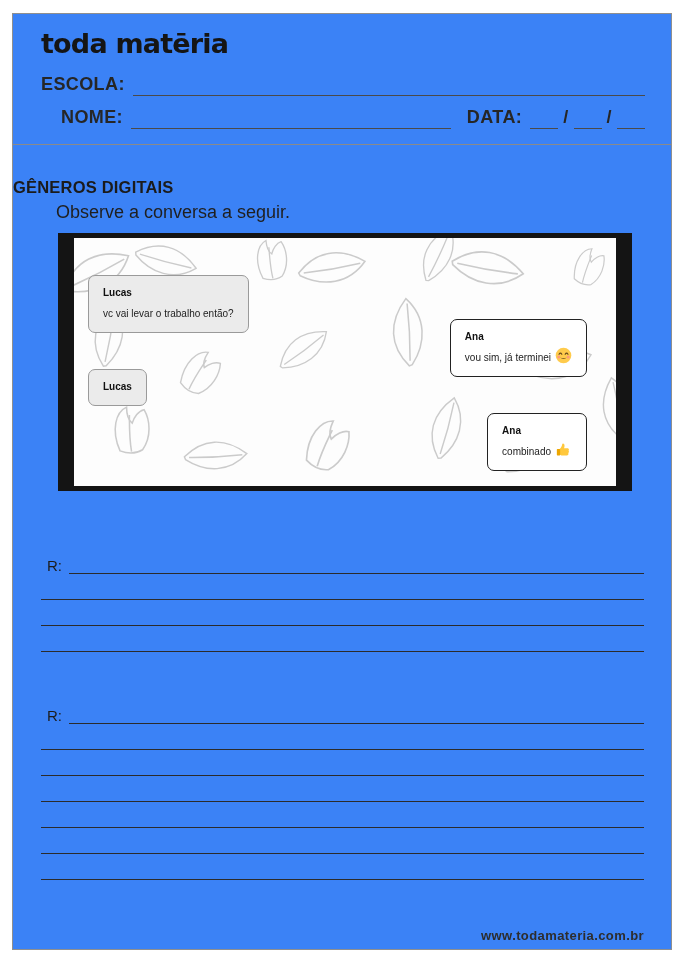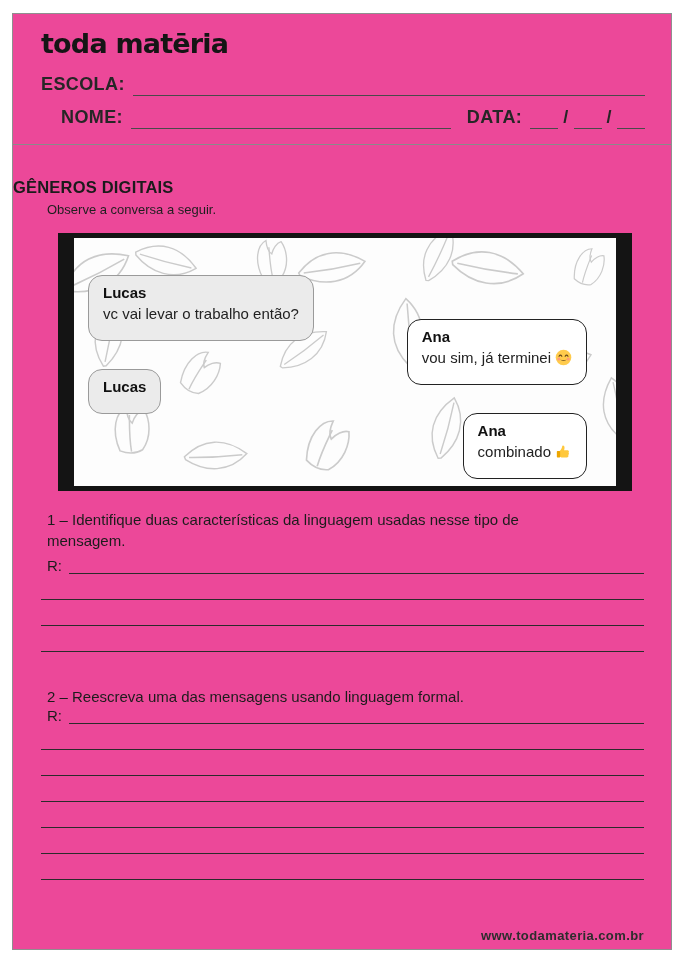--- a/index.html
+++ b/index.html
@@ -1,45 +1,45 @@
 <!DOCTYPE html>
 <html><head>
 <meta charset="utf-8">
 <style>
   * { margin:0; padding:0; box-sizing:border-box; }
   body { background:#ffffff; font-family:"Liberation Sans","DejaVu Sans",sans-serif; color:#1f1f1f; }
   .canvas { position:relative; width:685px; height:967px; background:#ffffff; overflow:hidden; }
   .page { position:absolute; left:12px; top:13px; width:660px; height:937px;
-          border:1px solid #8f8f8f; background:#ec4899; }
+          border:1px solid #8f8f8f; background:#3b82f6; }
   .divider { position:absolute; left:0; right:0; top:130px; border-top:1px solid #8a8a8a; }
 
   
   .logo { position:absolute; left:28px; top:14px; font-size:27px; font-weight:bold;
           letter-spacing:-0.8px; color:#151515; font-family:"DejaVu Sans","Liberation Sans",sans-serif; }
   .hrow { position:absolute; left:28px; right:26px; display:flex; align-items:flex-end;
           font-size:18px; letter-spacing:0.4px; color:#262626;font-weight:bold; }
   .hrow.escola { top:60px; }
   .hrow.nome { top:93px;margin-left:20px; }
   .hlabel { margin-right:8px; padding-bottom:1px; }
   .fill-line { flex:1; border-bottom:1.4px solid #4a4a4a; height:14px; }
   .date-label { margin-left:16px; margin-right:8px; padding-bottom:1px; }
   .date-slot { width:28px; border-bottom:1.4px solid #4a4a4a; height:14px; }
   .date-sep { margin:0 5px; padding-bottom:1px; }
 
   
   .title { position:absolute; left:0; right:0; top:164px; 
            font-size:16.5px; font-weight:bold; letter-spacing:0.2px; color:#1b1b1b; }
-  .intro { position:absolute; left:34px; top:188px; font-size:13px; color:#1f1f1f; }
+  .intro { position:absolute; left:43px; top:188px; font-size:18px; color:#1f1f1f; }
 
   
   .chat-panel { position:absolute; left:45px; top:219px; width:574px; height:258px;
                 background:#141414; padding:5px 16px; }
   .chat-inner { position:relative; width:100%; height:100%; background:#fdfdfd; overflow:hidden; }
   .floral { position:absolute; left:0; top:0; width:100%; height:100%; }
-  .bubble { position:absolute; border-radius:14px; padding:6px 14px 16px; font-size:15px;
+  .bubble { position:absolute; border-radius:7px; padding:6px 14px 8px; font-size:10px;
             line-height:21px; white-space:nowrap; }
   .bubble .sender { font-weight:bold; color:#111; }
   .bubble .msg { color:#222; }
   .bubble.left { background:#ebebeb; border:1.4px solid #9a9a9a; }
   .bubble.right { background:#ffffff; border:1.7px solid #222222;margin-left:21px; }
   .b1 { left:14px; top:37px; }
   .b2 { right:29px; top:81px; }
   .b3 { left:14px; top:131px; }
   .b4 { right:29px; top:175px; }
   .emoji { display:inline-block; width:17px; height:17px; vertical-align:-3px; margin-left:4px; }
@@ -154,32 +154,30 @@
             <span>combinado</span><svg class="emoji" viewBox="0 0 36 36" aria-hidden="true">
               <path fill="#FFC83D" d="M13.5 30.5h11.8c1.8 0 3.2-1.4 3.2-3.1 0-.7-.2-1.3-.6-1.8 1-.5 1.7-1.5 1.7-2.7 0-.9-.4-1.7-1-2.3.6-.6 1-1.4 1-2.3 0-1.8-1.5-3.2-3.3-3.2h-7.1c.6-1.7 1-3.6 1-5.2 0-2.6-1.4-4.4-3.2-4.4-1 0-1.7.7-1.9 1.8-.5 2.5-1.7 6-3.7 8l-1.6 1.7v11.4z"></path>
               <path fill="#EDA600" d="M5.2 16.8h4.4c.7 0 1.3.6 1.3 1.3v11.2c0 .7-.6 1.3-1.3 1.3H5.2c-.7 0-1.3-.6-1.3-1.3V18.1c0-.7.6-1.3 1.3-1.3z"></path>
             </svg>
           </div>
         </div>
 
       </div>
     </div>
 
-    <div class="question q1">1 – Identifique duas características da linguagem usadas nesse tipo de mensagem.</div>
     <div class="answer-block a1">
       <div class="r-row">
         <span class="r-label">R:</span>
         <span class="r-line"></span>
       </div>
       <div class="a-blank"></div>
       <div class="a-blank"></div>
       <div class="a-blank"></div>
     </div>
 
-    <div class="question q2">2 – Reescreva uma das mensagens usando linguagem formal.</div>
     <div class="answer-block a2">
       <div class="r-row">
         <span class="r-label">R:</span>
         <span class="r-line"></span>
       </div>
       <div class="a-blank"></div>
       <div class="a-blank"></div>
       <div class="a-blank"></div>
       <div class="a-blank"></div>
       <div class="a-blank"></div>

